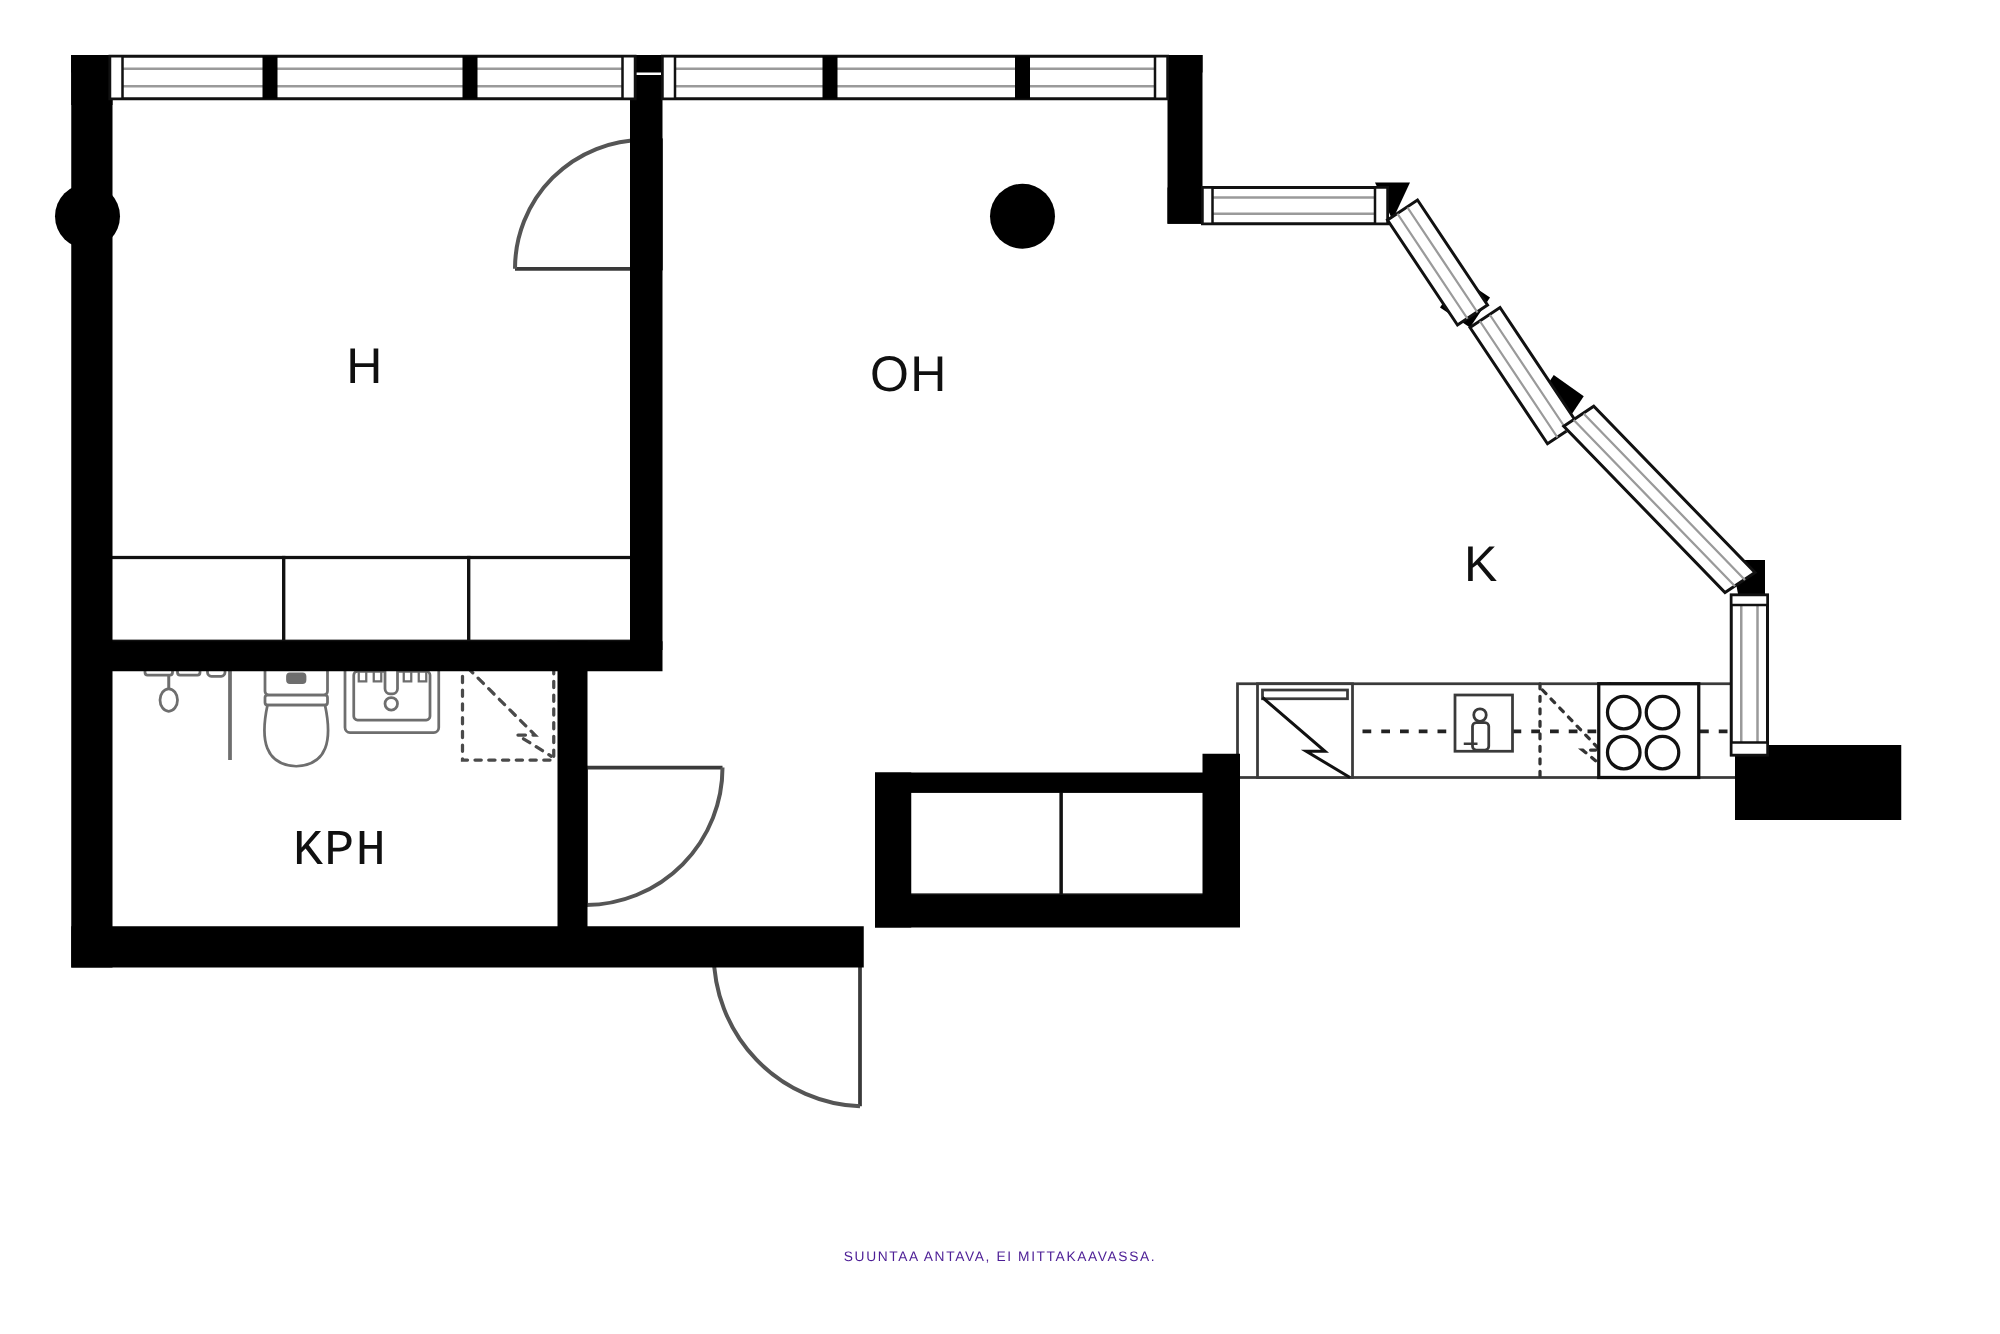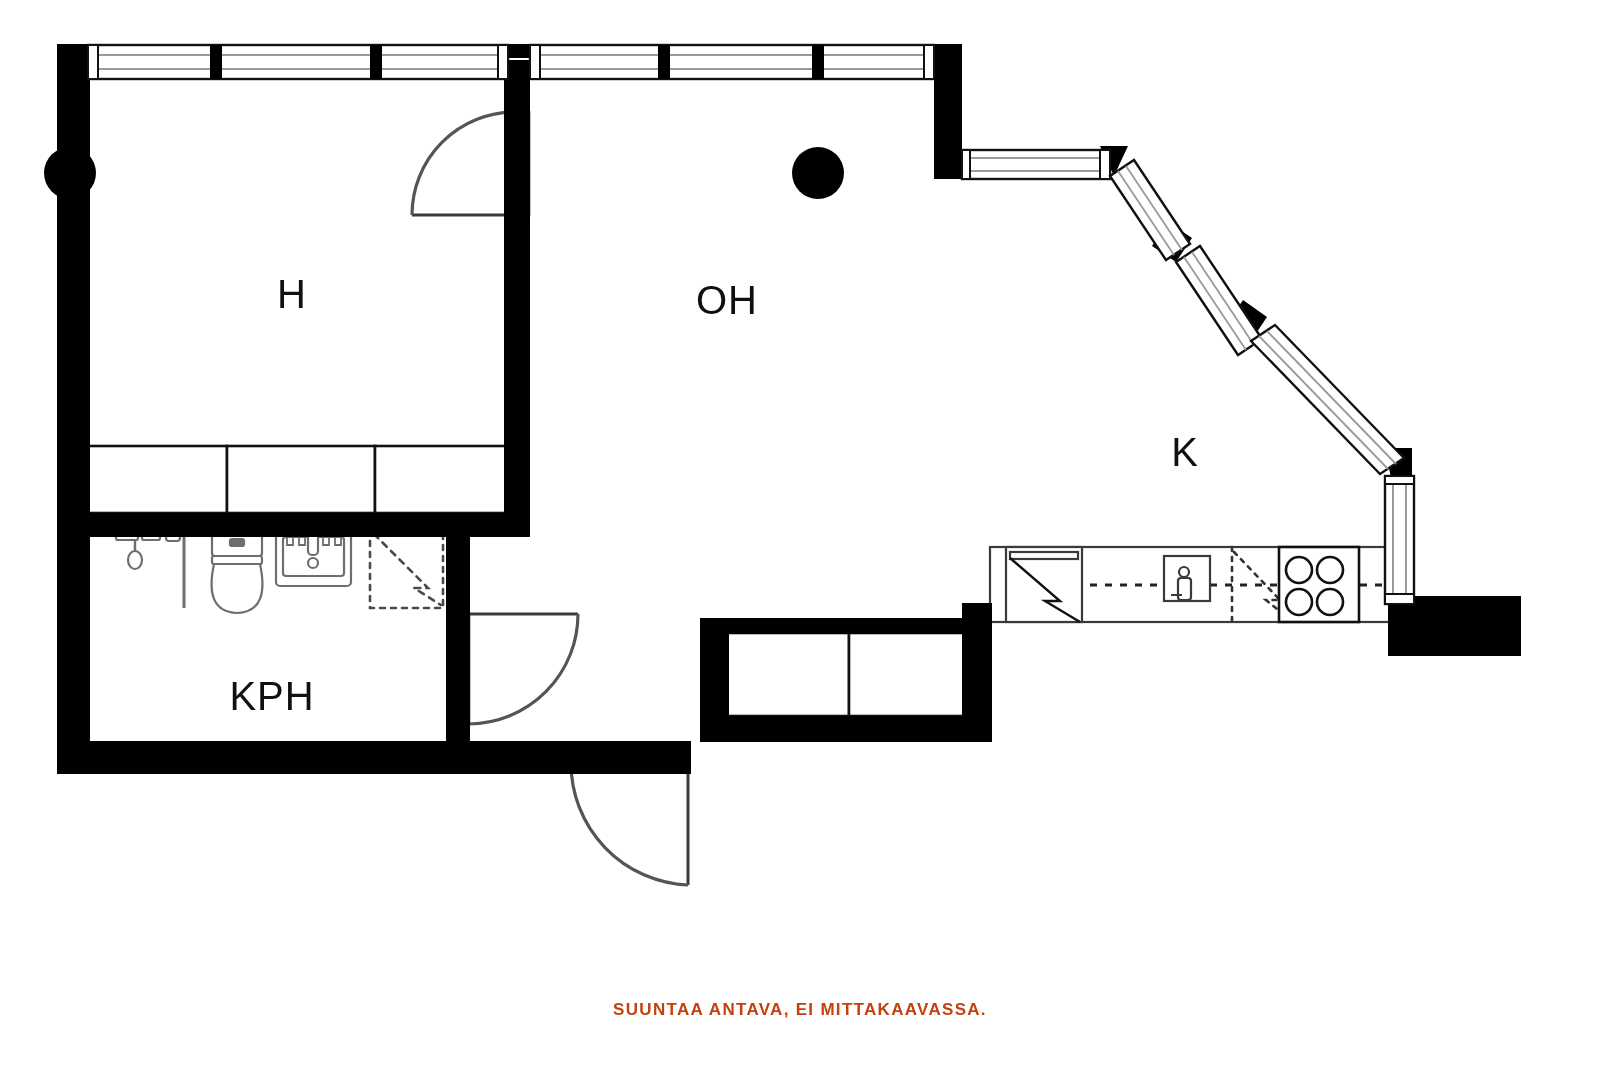--- a/index.html
+++ b/index.html
@@ -38,26 +38,25 @@
     letter-spacing: 1px;
     white-space: nowrap;
     transform: translate(-50%, -50%);
     user-select: none;
   }
   .disclaimer {
     position: absolute;
     left: 50%;
     transform: translateX(-50%);
     font-family: "Liberation Sans", sans-serif;
-    font-size: 17px;
+    font-size: 11px;
     letter-spacing: 1.3px;
-    color: #c2410c;
+    color: #4c1d95;
     white-space: nowrap;
     user-select: none;
-    font-weight: bold;
   }
 </style>
 </head>
 <body>
 
 <div id="plan-root">
 
   <svg id="plan-svg" viewBox="0 0 1600 1067" xmlns="http://www.w3.org/2000/svg">
 
     <g stroke="#6e6e6e" fill="#ffffff" stroke-width="2.2">
@@ -244,17 +243,17 @@
     <g fill="#000000">
       <circle cx="70" cy="173" r="26"></circle>
       <circle cx="818" cy="173" r="26"></circle>
     </g>
 
   </svg>
 
   <div class="room-label" style="left:292px; top:294px;">H</div>
   <div class="room-label" style="left:727px; top:300px;">OH</div>
   <div class="room-label" style="left:1185px; top:452px;">K</div>
-  <div class="room-label" style="left:272px; top:696px;">KPH</div>
+  <div class="room-label" style="left:272px; top:682px;font-family:Liberation Mono, monospace;">KPH</div>
 
   <div class="disclaimer" style="top:1000px;">SUUNTAA ANTAVA, EI MITTAKAAVASSA.</div>
 
 </div>
 
 </body></html>

